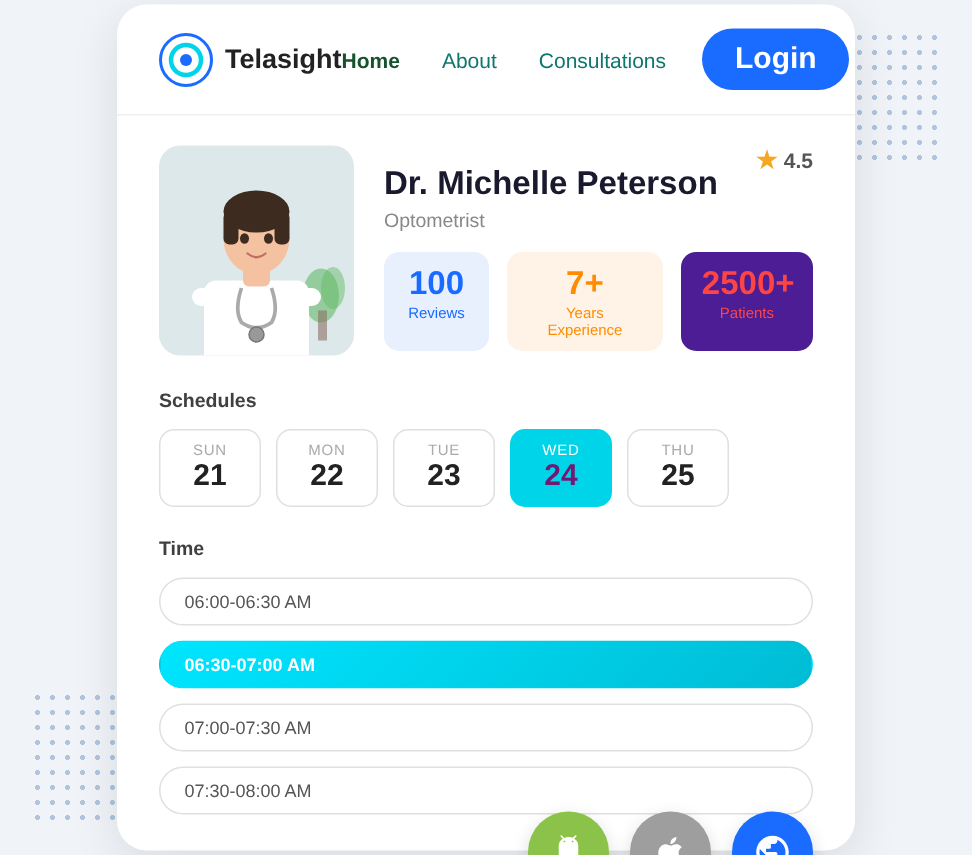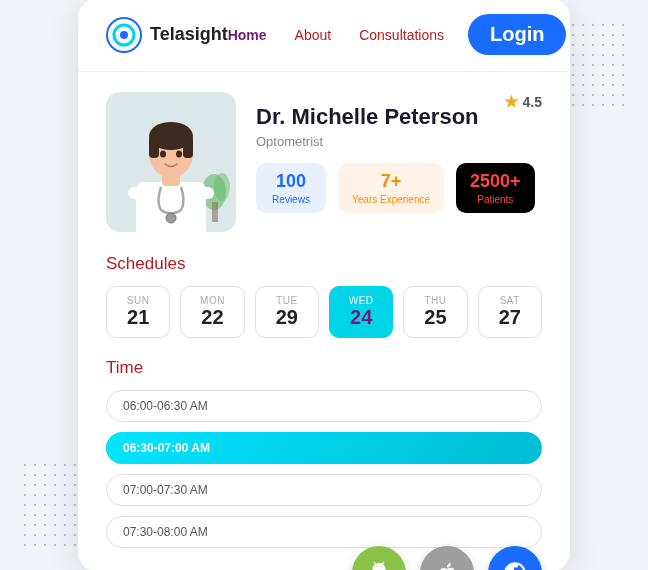--- a/index.html
+++ b/index.html
@@ -71,26 +71,26 @@
       color: #222;
     }
     .nav-links {
       display: flex;
       gap: 28px;
       align-items: center;
       margin-right: 24px;
     }
     .nav-link {
       font-size: 14px;
-      color: #b91c1c;
+      color: #0f766e;
       text-decoration: none;
       cursor: pointer;
     }
     .nav-link.active {
-      color: #701a75;
+      color: #14532d;
       font-weight: 600;
     }
     .btn-login {
       background: #1a6bff;
       color: #fff;
       border: none;
       border-radius: 22px;
       padding: 9px 22px;
       font-size: 20px;
       font-weight: 600;
@@ -158,41 +158,41 @@
       gap: 12px;
     }
     .stat-box {
       border-radius: 10px;
       padding: 8px 14px;
       min-width: 70px;
       text-align: center;
     }
     .stat-box.blue { background: #e8f0fe; }
     .stat-box.orange { background: #fff3e8; }
-    .stat-box.red { background: #000000; }
+    .stat-box.red { background: #4c1d95; }
     .stat-value {
-      font-size: 18px;
+      font-size: 22px;
       font-weight: 700;
     }
     .stat-value.blue { color: #1a6bff; }
     .stat-value.orange { color: #ff8c00; }
     .stat-value.red { color: #ff4444; }
     .stat-label {
       font-size: 10px;
       margin-top: 2px;
     }
     .stat-label.blue { color: #1a6bff; }
     .stat-label.orange { color: #ff8c00; }
     .stat-label.red { color: #ff4444; }
 
     
     .section-title {
-      font-size: 17px;
-      font-weight: 400;
-      color: #b91c1c;
+      font-size: 13px;
+      font-weight: 700;
+      color: #404040;
       margin-bottom: 12px;
     }
     .days-row {
       display: flex;
       gap: 10px;
       margin-bottom: 20px;
     }
     .day-box {
       border: 1.5px solid #e0e0e0;
       border-radius: 10px;
@@ -356,33 +356,29 @@
         <div class="day-box">
     <div class="day-name">SUN</div>
     <div class="day-num">21</div>
   </div>
         <div class="day-box">
     <div class="day-name">MON</div>
     <div class="day-num">22</div>
   </div>
         <div class="day-box">
     <div class="day-name">TUE</div>
-    <div class="day-num">29</div>
+    <div class="day-num">23</div>
   </div>
         <div class="day-box active">
     <div class="day-name">WED</div>
     <div class="day-num">24</div>
   </div>
         <div class="day-box">
     <div class="day-name">THU</div>
     <div class="day-num">25</div>
-  </div>
-        <div class="day-box">
-    <div class="day-name">SAT</div>
-    <div class="day-num">27</div>
   </div>
       </div>
 
     <div class="section-title">Time</div>
     <div class="times-row" id="times-row">
         <div class="time-slot">06:00-06:30 AM</div>
         <div class="time-slot active">06:30-07:00 AM</div>
         <div class="time-slot">07:00-07:30 AM</div>
         <div class="time-slot">07:30-08:00 AM</div>
       </div>

